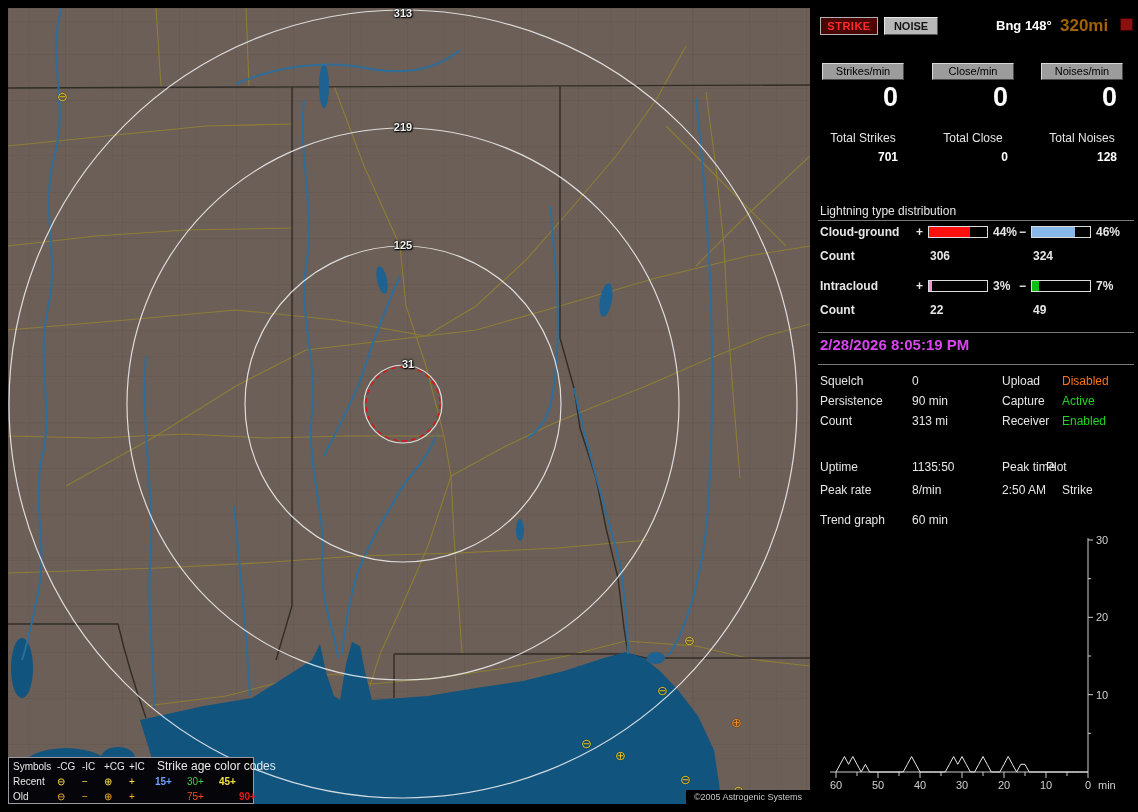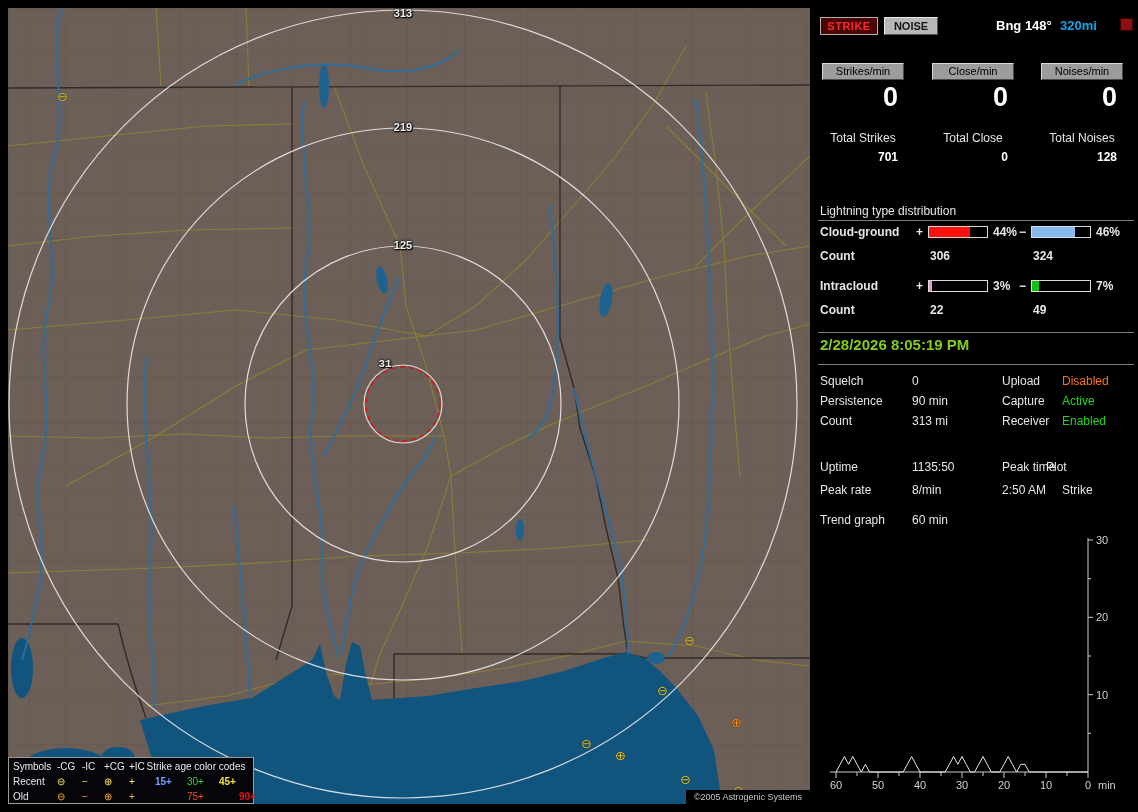--- a/index.html
+++ b/index.html
@@ -15,21 +15,21 @@
     text-shadow:0 0 1px #000}
   #copyright{position:absolute;left:678px;top:782px;width:124px;height:14px;background:#000;color:#c8c8c8;
     font-size:9px;text-align:center;line-height:14px;z-index:4}
   .map-legend{position:absolute;left:0;top:749px;width:246px;height:47px;background:#05050a;border:1px solid #9a9aa0;
     z-index:4;font-size:10px;color:#e8e8e8}
   .lg-row{position:absolute;left:0;width:244px;height:15px}
   .lg-row span{position:absolute;line-height:15px;white-space:nowrap}
   .lg-head{top:1px}.lg-r0{top:16px}.lg-r1{top:31px}
   .lab{left:4px}.s0{left:48px}.s1{left:73px}.s2{left:95px}.s3{left:120px}
   .a0{left:146px;font-weight:bold}.a1{left:178px;font-weight:normal}.a2{left:210px;font-weight:bold}
-  .lg-age{left:132px;width:110px;text-align:center;font-size:10px}
+  .lg-age{left:148px;width:110px;text-align:center;font-size:12px}
 
   
   #panel{position:absolute;left:816px;top:8px;width:322px;height:796px;background:#000}
   .ps{position:absolute;font-size:12px;color:#e6e6e6;white-space:nowrap;line-height:14px}
   .b{font-weight:bold}
   .btn{position:absolute;font-family:"Liberation Sans",sans-serif;font-weight:bold;font-size:11px;text-align:center;cursor:pointer}
   .btn.strike{background:#4a0505;border:1px solid #b0b0b0;color:#ff2a2a;letter-spacing:.5px}
   .btn.noise{background:#b8b8b8;border-top:1px solid #e8e8e8;border-left:1px solid #e8e8e8;
     border-right:1px solid #555;border-bottom:1px solid #555;color:#141414}
   .ratebox{position:absolute;width:82px;height:17px;background:#9c9c9c;color:#000;font-size:11px;text-align:center;
@@ -143,36 +143,36 @@
         <span class="a0" style="color: rgb(255, 152, 48); margin-top: 12px;">60+</span>
         <span class="a1" style="color: rgb(255, 72, 32);">75+</span>
         <span class="a2" style="color: rgb(224, 24, 24); margin-left: 20px;">90+</span>
       </div>
   </div>
 
   <div id="copyright">©2005 Astrogenic Systems</div>
 <div class="ring-label" style="left: 381px; top: -1px;">313</div>
     <div class="ring-label" style="left: 381px; top: 113px;">219</div>
     <div class="ring-label" style="left: 381px; top: 231px;">125</div>
-    <div class="ring-label" style="left: 363px; top: 350px; font-family: Liberation Mono, monospace;">31</div>
+    <div class="ring-label" style="left: 386px; top: 350px;">31</div>
     <span class="strike-sym" style="color: rgb(232, 200, 42); left: 49px; top: 82px;">⊖</span>
     <span class="strike-sym" style="color: rgb(232, 200, 42); left: 676px; top: 626px;">⊖</span>
     <span class="strike-sym" style="color: rgb(232, 200, 42); left: 649px; top: 676px;">⊖</span>
     <span class="strike-sym" style="color: rgb(255, 144, 32); left: 723px; top: 708px;">⊕</span>
     <span class="strike-sym" style="color: rgb(232, 200, 42); left: 573px; top: 729px;">⊖</span>
     <span class="strike-sym" style="color: rgb(232, 200, 42); left: 607px; top: 741px;">⊕</span>
     <span class="strike-sym" style="color: rgb(232, 200, 42); left: 672px; top: 765px;">⊖</span>
     <span class="strike-sym" style="color: rgb(232, 200, 42); left: 725px; top: 776px;">⊖</span>
   </div>
 
 <div id="panel">
   <button class="btn strike" style="left:4px;top:9px;width:58px;height:18px">STRIKE</button>
   <button class="btn noise" style="left:68px;top:9px;width:54px;height:18px">NOISE</button>
   <span class="ps b" style="left:180px;top:11px;font-size:13px;color:#fff">Bng 148°</span>
-  <span class="ps b" style="left:244px;top:11px;font-size:13px;color:#0ea5e9">320mi</span>
+  <span class="ps b" style="left:244px;top:11px;font-size:17px;color:#a16207">320mi</span>
   <div style="position:absolute;left:304px;top:10px;width:13px;height:13px;background:#8d1010;border:1px solid #3c0000"></div>
 
   <div class="ratebox" style="left:6px;top:55px">Strikes/min</div>
   <div class="ratebox" style="left:116px;top:55px">Close/min</div>
   <div class="ratebox" style="left:225px;top:55px">Noises/min</div>
 
   <div class="bigzero" style="left:6px;top:74px">0</div>
   <div class="bigzero" style="left:116px;top:74px">0</div>
   <div class="bigzero" style="left:225px;top:74px">0</div>
 
@@ -213,21 +213,21 @@
   <span class="bar" style="left:215px;top:272px">
       <i style="background: rgb(16, 192, 16); width: 7px;"></i>
     </span>
   <span class="ps b" style="left:280px;top:271px">7%</span>
 
   <span class="ps b" style="left:4px;top:295px">Count</span>
   <span class="ps b" style="left:114px;top:295px">22</span>
   <span class="ps b" style="left:217px;top:295px">49</span>
 
   <div class="hline" style="top:324px"></div>
-  <span class="ps b" style="left:4px;top:330px;font-size:15px;color:#84cc16">2/28/2026 8:05:19 PM</span>
+  <span class="ps b" style="left:4px;top:330px;font-size:15px;color:#d946ef">2/28/2026 8:05:19 PM</span>
   <div class="hline" style="top:356px"></div>
 
   <span class="ps" style="left:4px;top:366px">Squelch</span>
   <span class="ps" style="left:96px;top:366px">0</span>
   <span class="ps" style="left:186px;top:366px">Upload</span>
   <span class="ps" style="left: 246px; top: 366px; color: #f97316;">Disabled</span>
 
   <span class="ps" style="left:4px;top:386px">Persistence</span>
   <span class="ps" style="left:96px;top:386px">90 min</span>
   <span class="ps" style="left:186px;top:386px">Capture</span>

